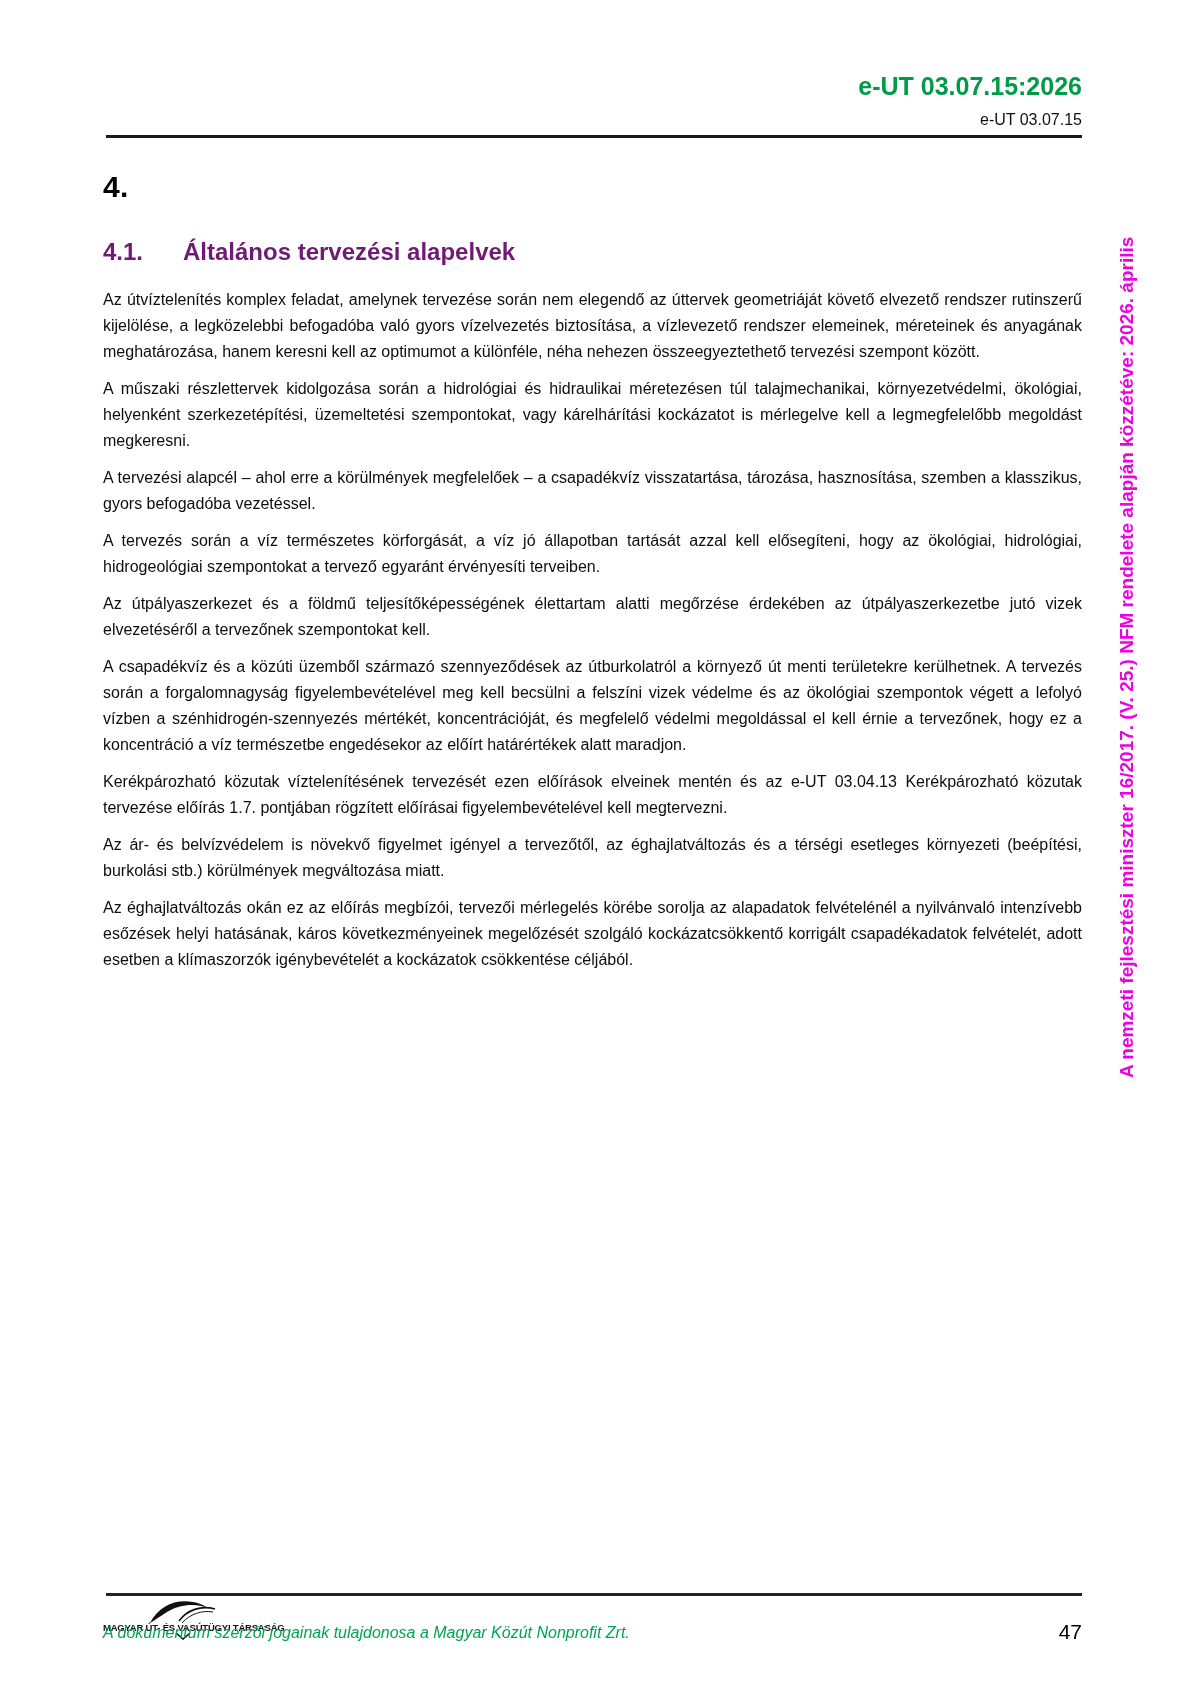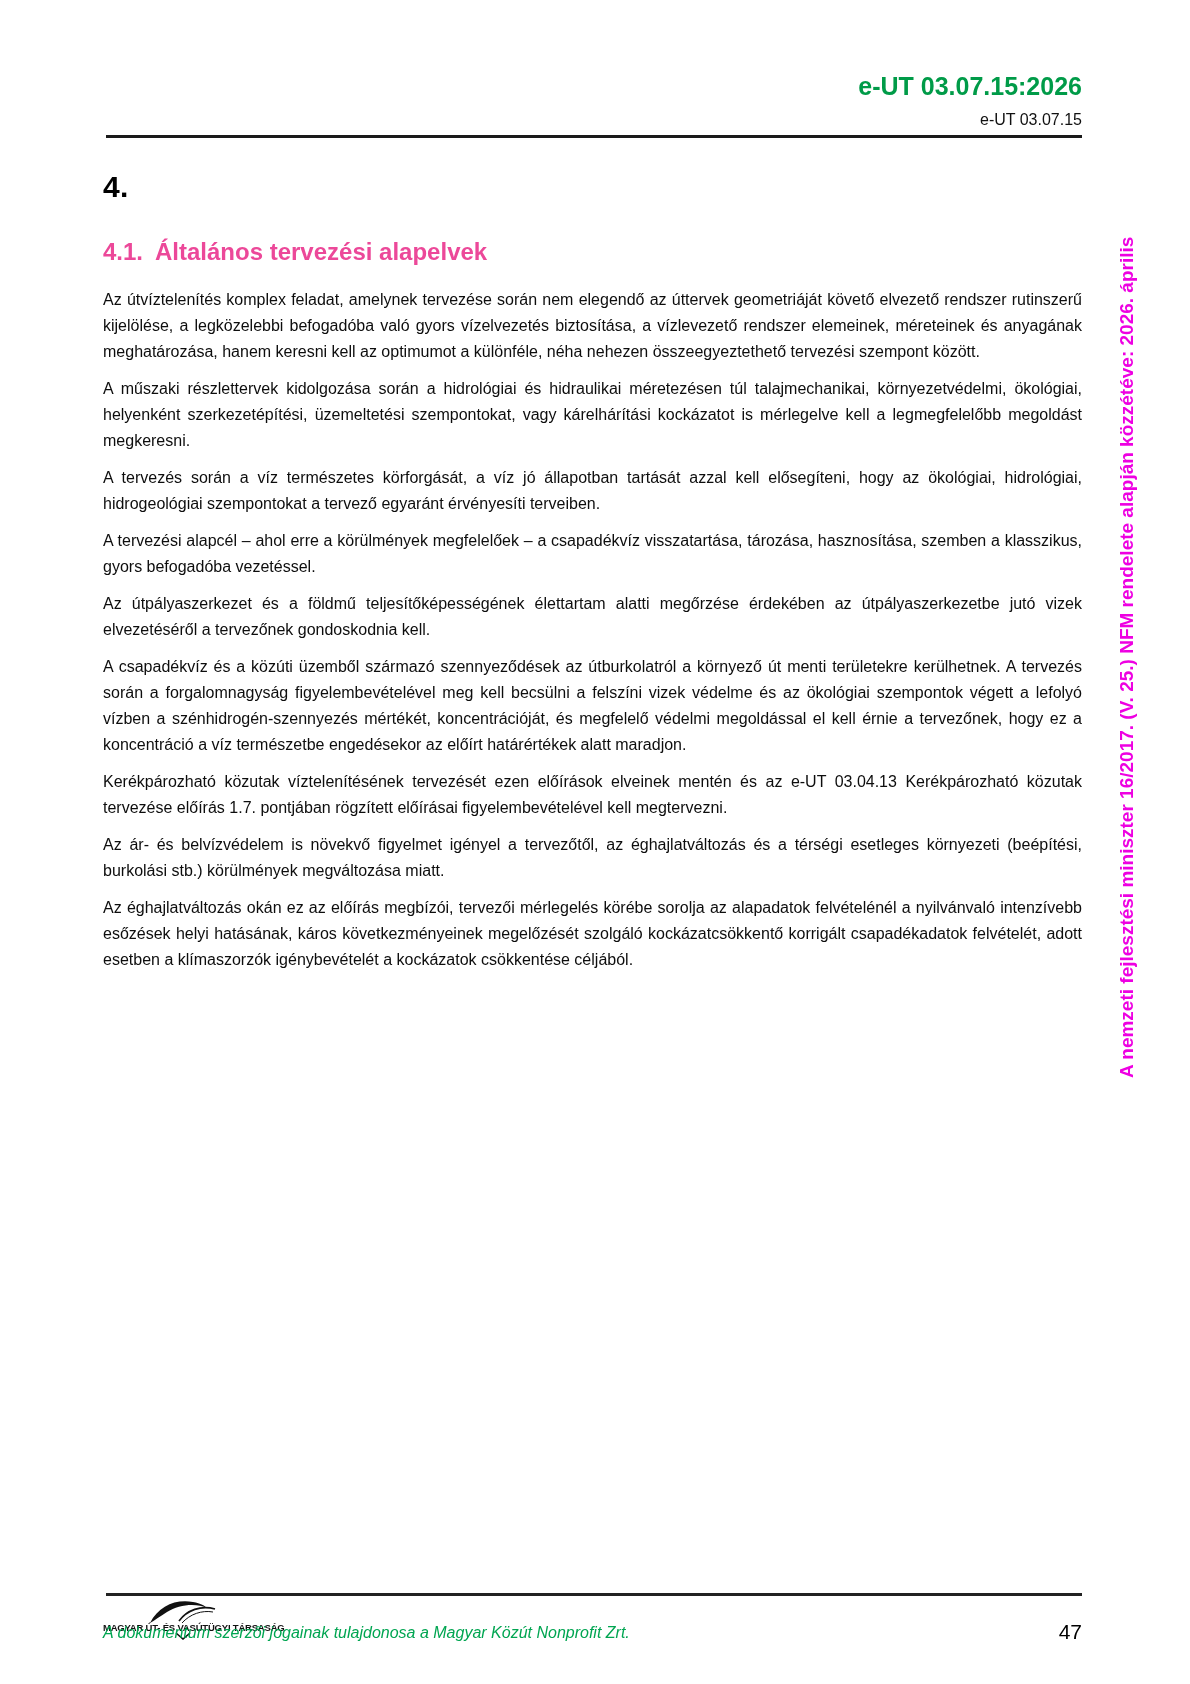--- a/index.html
+++ b/index.html
@@ -39,22 +39,23 @@
   
   .content{
     position:absolute;left:103px;top:134px;width:979px;
   }
   h1{
     margin:0;font-size:30px;font-weight:bold;color:#000;
     display:flex;letter-spacing:0.2px;
   }
   .h1-num{width:58px;flex:0 0 auto;}
   h2{
-    margin:34px 0 0 0;font-size:24px;font-weight:bold;color:#ec4899;
+    margin:34px 0 0 0;font-size:24px;font-weight:bold;color:#701a75;
     display:flex;
+    gap:28px;
   }
   .h2-num{width:52px;flex:0 0 auto;}
   .content p{
     margin:11px 0 0 0;
     font-size:16px;line-height:26px;
     text-align:justify;
     color:#0d0d0d;
   }
   .content p.first{margin-top:21px;}
   .content em{font-style:italic;}
@@ -97,23 +98,23 @@
     <h1>
       <span class="h1-num">4.</span>
     </h1>
     <h2>
       <span class="h2-num">4.1.</span>
       <span>Általános tervezési alapelvek</span>
     </h2>
 
     <p class="first">Az útvíztelenítés komplex feladat, amelynek tervezése során nem elegendő az úttervek geometriáját követő elvezető rendszer rutinszerű kijelölése, a legközelebbi befogadóba való gyors vízelvezetés biztosítása, a vízlevezető rendszer elemeinek, méreteinek és anyagának meghatározása, hanem keresni kell az optimumot a különféle, néha nehezen összeegyeztethető tervezési szempont között.</p>
     <p>A műszaki részlettervek kidolgozása során a hidrológiai és hidraulikai méretezésen túl talajmechanikai, környezetvédelmi, ökológiai, helyenként szerkezetépítési, üzemeltetési szempontokat, vagy kárelhárítási kockázatot is mérlegelve kell a legmegfelelőbb megoldást megkeresni.</p>
+    <p>A tervezési alapcél – ahol erre a körülmények megfelelőek – a csapadékvíz visszatartása, tározása, hasznosítása, szemben a klasszikus, gyors befogadóba vezetéssel.</p>
     <p>A tervezés során a víz természetes körforgását, a víz jó állapotban tartását azzal kell elősegíteni, hogy az ökológiai, hidrológiai, hidrogeológiai szempontokat a tervező egyaránt érvényesíti terveiben.</p>
-    <p>A tervezési alapcél – ahol erre a körülmények megfelelőek – a csapadékvíz visszatartása, tározása, hasznosítása, szemben a klasszikus, gyors befogadóba vezetéssel.</p>
-    <p>Az útpályaszerkezet és a földmű teljesítőképességének élettartam alatti megőrzése érdekében az útpályaszerkezetbe jutó vizek elvezetéséről a tervezőnek gondoskodnia kell.</p>
+    <p>Az útpályaszerkezet és a földmű teljesítőképességének élettartam alatti megőrzése érdekében az útpályaszerkezetbe jutó vizek elvezetéséről a tervezőnek szempontokat kell.</p>
     <p>A csapadékvíz és a közúti üzemből származó szennyeződések az útburkolatról a környező út menti területekre kerülhetnek.  A tervezés során a forgalomnagyság figyelembevételével meg kell becsülni a felszíni vizek védelme és az ökológiai szempontok végett a lefolyó vízben a szénhidrogén-szennyezés mértékét, koncentrációját, és megfelelő védelmi megoldással el kell érnie a tervezőnek, hogy ez a koncentráció a víz természetbe engedésekor az előírt határértékek alatt maradjon.</p>
     <p>Kerékpározható közutak víztelenítésének tervezését ezen előírások elveinek mentén és az e-UT 03.04.13 Kerékpározható közutak tervezése előírás 1.7. pontjában rögzített előírásai figyelembevételével kell megtervezni.</p>
     <p>Az ár- és belvízvédelem is növekvő figyelmet igényel a tervezőtől, az éghajlatváltozás és a térségi esetleges környezeti (beépítési, burkolási stb.) körülmények megváltozása miatt.</p>
     <p>Az éghajlatváltozás okán ez az előírás megbízói, tervezői mérlegelés körébe sorolja az alapadatok felvételénél a nyilvánvaló intenzívebb esőzések helyi hatásának, káros következményeinek megelőzését szolgáló kockázatcsökkentő korrigált csapadékadatok felvételét, adott esetben a klímaszorzók igénybevételét a kockázatok csökkentése céljából.</p>
   </div>
 
   <div class="footer-rule"></div>
 
   <div class="footer-logo">
     <svg class="bird" width="78" height="26" viewBox="0 0 78 26">

